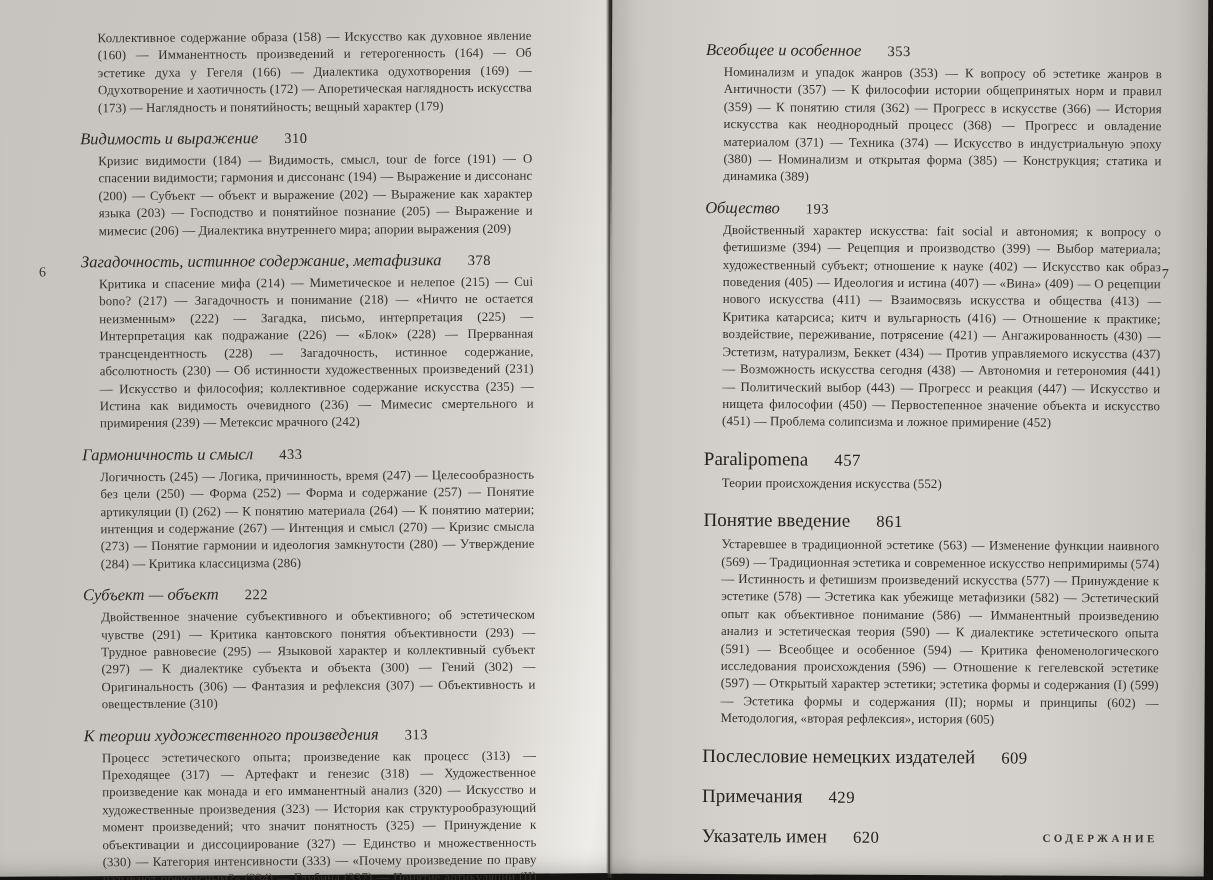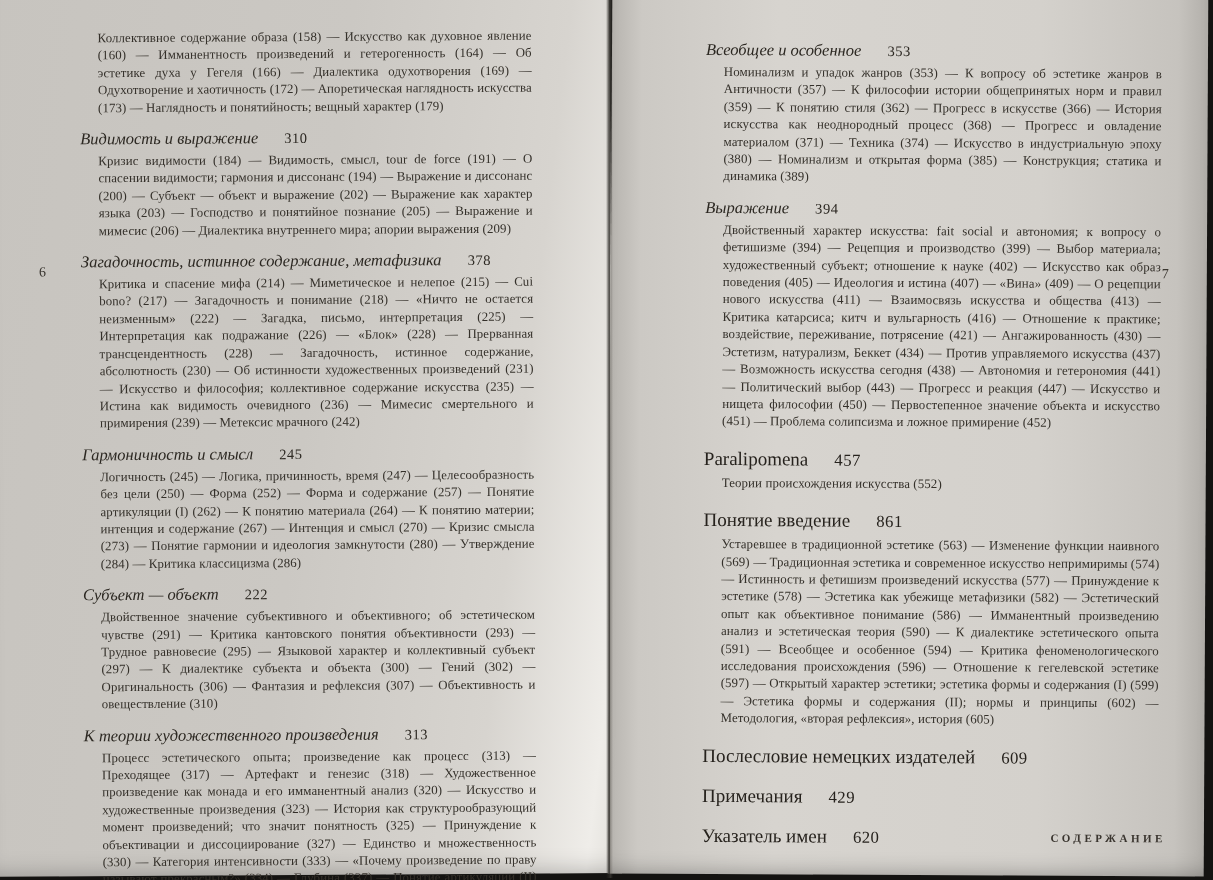--- a/index.html
+++ b/index.html
@@ -51,21 +51,21 @@
   .sec-page{
     display:inline-block;margin-left:26px;font-style:normal;
     font-size:.88em;letter-spacing:.5px;
   }
   .pagenum{
     position:absolute;font-size:14px;color:#3a3630;
   }
   .pagenum-left{left:44px;top:270px;}
   .pagenum-right{left:551px;top:272px;}
   .running-footer{
-    position:absolute;right:38px;top:838px;
+    position:absolute;right:46px;top:838px;
     font-size:11px;letter-spacing:3.5px;color:#3a352f;font-weight:bold;
   }
 </style>
 </head>
 <body>
 
 <div class="book">
 
   <div class="page page-left">
     <div class="pagenum pagenum-left">6</div>
@@ -81,21 +81,21 @@
 
   <div class="toc-section subsection">
     <div class="sec-heading">
       <span class="sec-title">Загадочность, истинное содержание, метафизика</span><span class="sec-page">378</span>
     </div>
     <div class="sec-body">Критика и спасение мифа (214) — Миметическое и нелепое (215) — Cui bono? (217) — Загадочность и понимание (218) — «Ничто не остается неизменным» (222) — Загадка, письмо, интерпретация (225) — Интерпретация как подражание (226) — «Блок» (228) — Прерванная трансцендентность (228) — Загадочность, истинное содержание, абсолютность (230) — Об истинности художественных произведений (231) — Искусство и философия; коллективное содержание искусства (235) — Истина как видимость очевидного (236) — Мимесис смертельного и примирения (239) — Метексис мрачного (242)</div>
   </div>
 
   <div class="toc-section subsection">
     <div class="sec-heading">
-      <span class="sec-title">Гармоничность и смысл</span><span class="sec-page">245</span>
+      <span class="sec-title">Гармоничность и смысл</span><span class="sec-page">433</span>
     </div>
     <div class="sec-body">Логичность (245) — Логика, причинность, время (247) — Целесообразность без цели (250) — Форма (252) — Форма и содержание (257) — Понятие артикуляции (I) (262) — К понятию материала (264) — К понятию материи; интенция и содержание (267) — Интенция и смысл (270) — Кризис смысла (273) — Понятие гармонии и идеология замкнутости (280) — Утверждение (284) — Критика классицизма (286)</div>
   </div>
 
   <div class="toc-section subsection">
     <div class="sec-heading">
       <span class="sec-title">Субъект — объект</span><span class="sec-page">222</span>
     </div>
     <div class="sec-body">Двойственное значение субъективного и объективного; об эстетическом чувстве (291) — Критика кантовского понятия объективности (293) — Трудное равновесие (295) — Языковой характер и коллективный субъект (297) — К диалектике субъекта и объекта (300) — Гений (302) — Оригинальность (306) — Фантазия и рефлексия (307) — Объективность и овеществление (310)</div>
   </div>
@@ -116,21 +116,21 @@
       <div>
   <div class="toc-section subsection">
     <div class="sec-heading">
       <span class="sec-title">Всеобщее и особенное</span><span class="sec-page">353</span>
     </div>
     <div class="sec-body">Номинализм и упадок жанров (353) — К вопросу об эстетике жанров в Античности (357) — К философии истории общепринятых норм и правил (359) — К понятию стиля (362) — Прогресс в искусстве (366) — История искусства как неоднородный процесс (368) — Прогресс и овладение материалом (371) — Техника (374) — Искусство в индустриальную эпоху (380) — Номинализм и открытая форма (385) — Конструкция; статика и динамика (389)</div>
   </div>
 
   <div class="toc-section subsection">
     <div class="sec-heading">
-      <span class="sec-title">Выражение</span><span class="sec-page">394</span>
+      <span class="sec-title">Общество</span><span class="sec-page">193</span>
     </div>
     <div class="sec-body">Двойственный характер искусства: fait social и автономия; к вопросу о фетишизме (394) — Рецепция и производство (399) — Выбор материала; художественный субъект; отношение к науке (402) — Искусство как образ поведения (405) — Идеология и истина (407) — «Вина» (409) — О рецепции нового искусства (411) — Взаимосвязь искусства и общества (413) — Критика катарсиса; китч и вульгарность (416) — Отношение к практике; воздействие, переживание, потрясение (421) — Ангажированность (430) — Эстетизм, натурализм, Беккет (434) — Против управляемого искусства (437) — Возможность искусства сегодня (438) — Автономия и гетерономия (441) — Политический выбор (443) — Прогресс и реакция (447) — Искусство и нищета философии (450) — Первостепенное значение объекта и искусство (451) — Проблема солипсизма и ложное примирение (452)</div>
   </div>
 
   <div class="toc-section chapter">
     <div class="sec-heading">
       <span class="sec-title">Paralipomena</span><span class="sec-page">457</span>
     </div>
     <div class="sec-body">Теории происхождения искусства (552)</div>
   </div>

